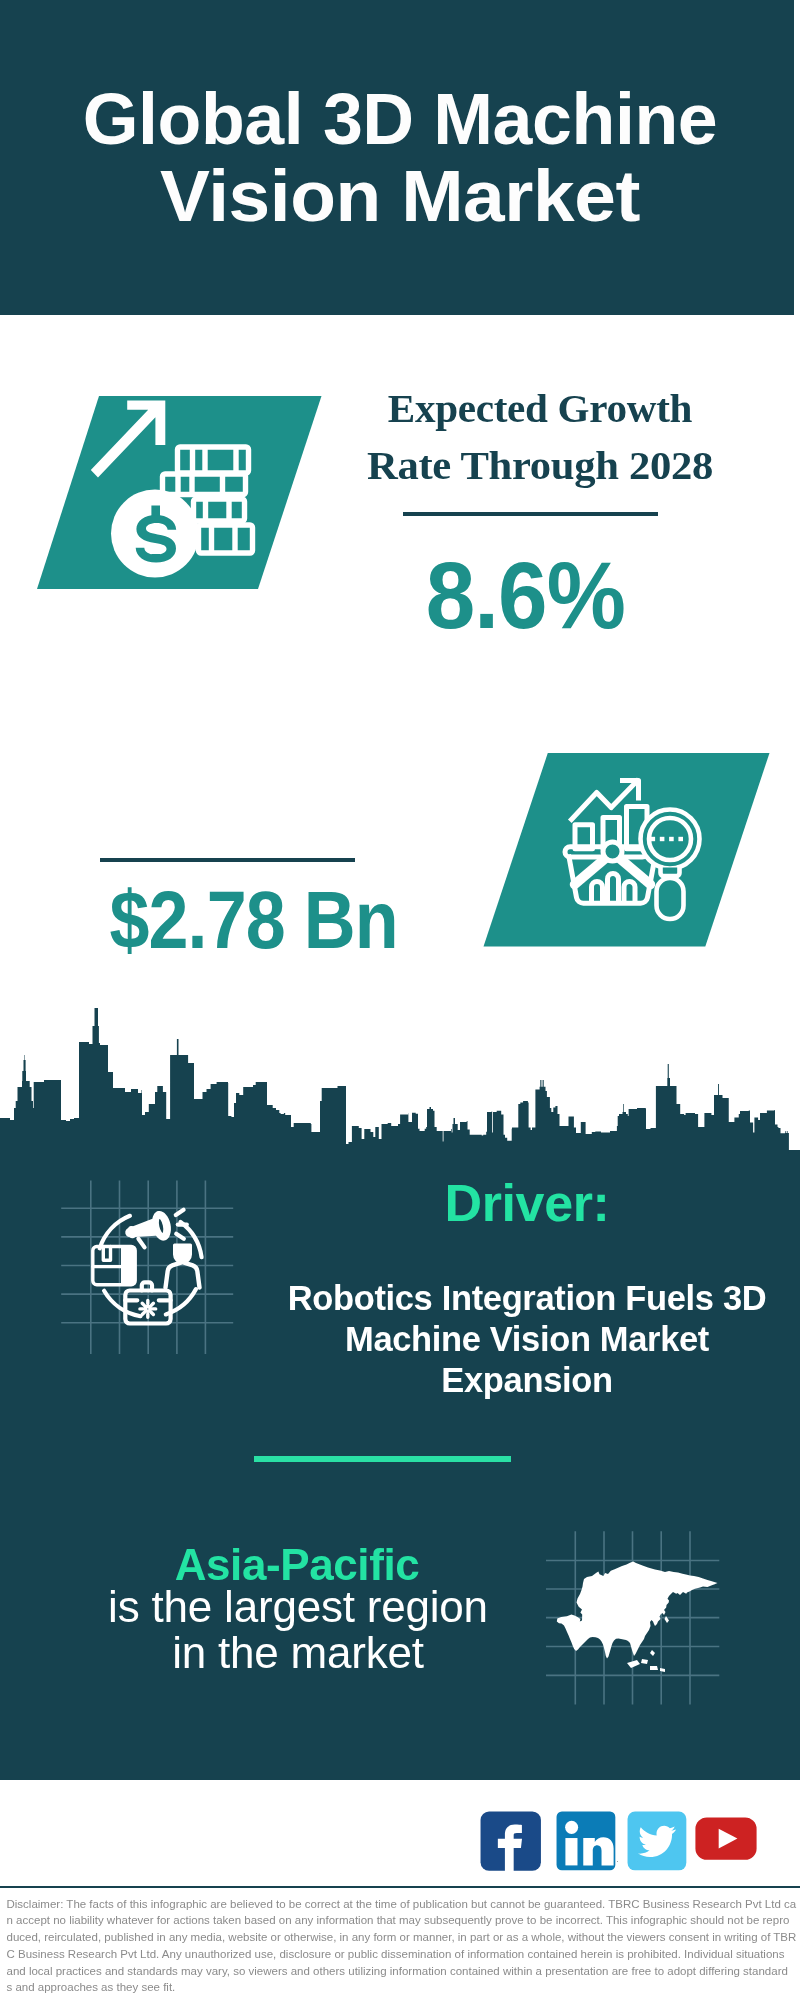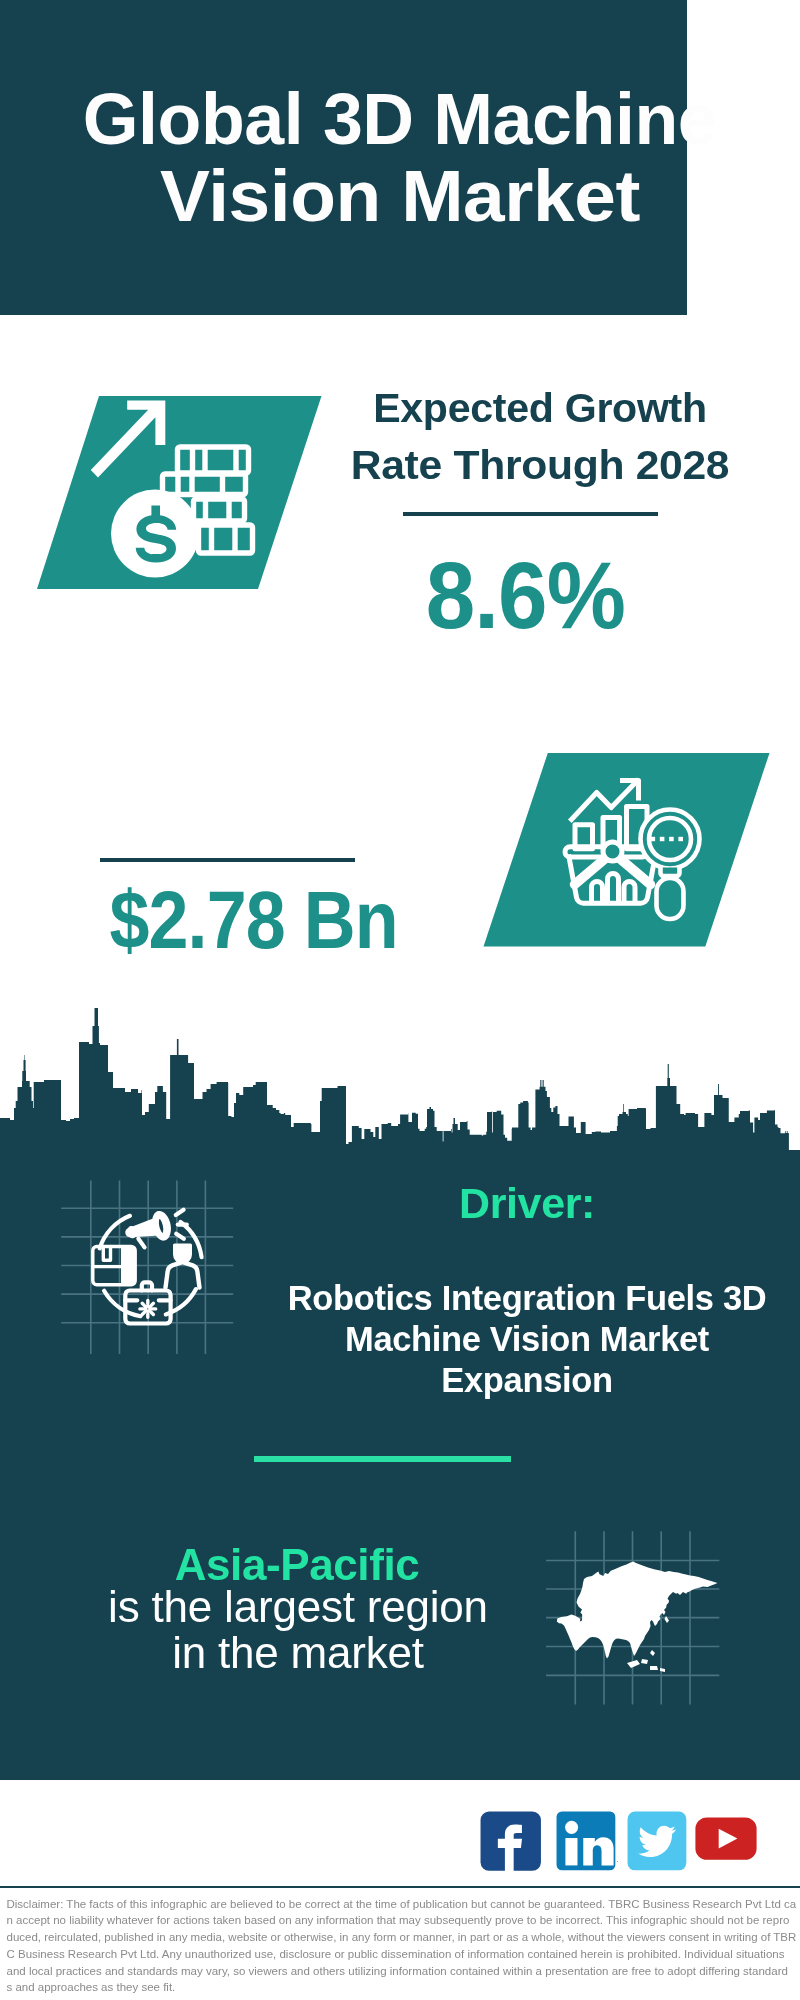--- a/index.html
+++ b/index.html
@@ -1,57 +1,57 @@
 <!DOCTYPE html>
 <html><head>
 <meta charset="utf-8">
 <style>
   html,body{margin:0;padding:0;}
   body{width:800px;height:2000px;background:#ffffff;
        font-family:"Liberation Sans",sans-serif;overflow:hidden;}
   .page{position:relative;width:800px;height:2000px;background:#fff;}
 
   
-  .header{position:absolute;left:0;top:0;width:687px;height:315px;background:#16424f;}
+  .header{position:absolute;left:0;top:0;width:794px;height:315px;background:#16424f;}
   .title{position:absolute;left:0;top:80px;width:800px;text-align:center;color:#fdfdfd;
          font-size:73px;font-weight:bold;line-height:77px;letter-spacing:-0.4px;}
   .title span{display:block;}
   .title .l1{transform:scaleX(0.982);}
   .title .l2{transform:scaleX(1.025);}
 
   
   .stat-label{position:absolute;color:#16424f;font-size:41px;font-weight:bold;
               line-height:57px;text-align:center;letter-spacing:-0.3px;}
   .stat-label div{display:block;}
   .s1-label div:nth-child(1){transform:scaleX(1.003);}
   .s1-label div:nth-child(2){transform:scaleX(1.040);}
   .s2-label div:nth-child(1){transform:scaleX(1.028);}
   .s2-label div:nth-child(2){transform:scaleX(1.054);}
   .stat-rule{position:absolute;height:4px;background:#16424f;}
   .stat-value{position:absolute;color:#1d908a;font-weight:bold;text-align:center;letter-spacing:-1px;}
 
-  .s1-label{left:340px;top:380px;width:400px;}
+  .s1-label{left:340px;top:380px;width:400px;font-family:Liberation Serif, serif;}
   .s1-rule{left:403px;top:512px;width:255px;}
   .s1-value{left:325px;top:548px;width:400px;font-size:95px;line-height:95px;text-align:center;}
   .s1-value span{display:inline-block;transform:scaleX(0.937);}
 
   .s2-label{left:54px;top:726px;width:400px;}
   .s2-rule{left:100px;top:858px;width:255px;}
   .s2-value{left:54px;top:879px;width:400px;font-size:82px;line-height:82px;}
   .s2-value span{display:inline-block;transform:scaleX(0.876);}
 
   
   .tile{position:absolute;}
 
   
   .lower-body{position:absolute;left:0;top:1150px;width:800px;height:630px;background:#16424f;}
   .skyline{position:absolute;left:0;top:1000px;width:800px;height:160px;}
 
   .driver-head{position:absolute;left:277px;top:1181px;width:500px;text-align:center;
-               color:#23e3a3;font-size:43px;font-weight:bold;letter-spacing:-0.4px;line-height:44px;}
+               color:#23e3a3;font-size:52px;font-weight:bold;letter-spacing:-0.4px;line-height:44px;}
   .driver-text{position:absolute;left:277px;top:1241px;width:500px;text-align:center;
                color:#ffffff;font-size:34.5px;font-weight:bold;line-height:41px;letter-spacing:-0.35px;margin-top:37px;}
 
   .mid-rule{position:absolute;left:254px;top:1456px;width:256.5px;height:6px;background:#2ae0a5;}
 
   .region-name{position:absolute;left:47px;top:1543px;width:500px;text-align:center;
                color:#23e3a3;font-size:44px;font-weight:bold;letter-spacing:-0.4px;line-height:44px;}
   .region-text{position:absolute;left:48px;top:1584px;width:500px;text-align:center;
                color:#ffffff;font-size:44px;font-weight:normal;line-height:45.5px;letter-spacing:-0.2px;}
 

